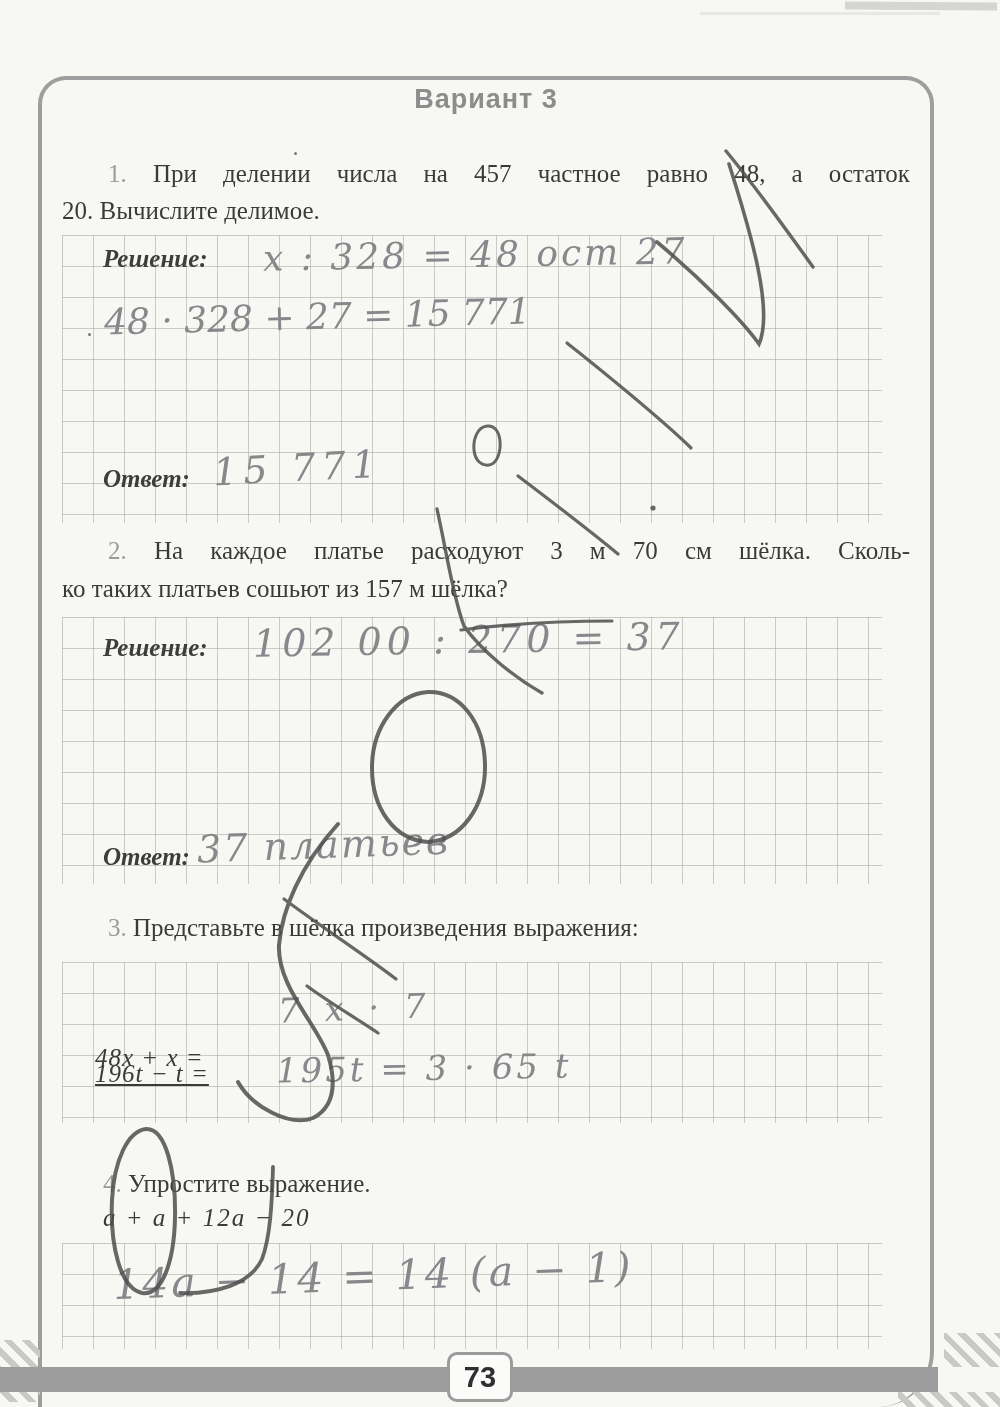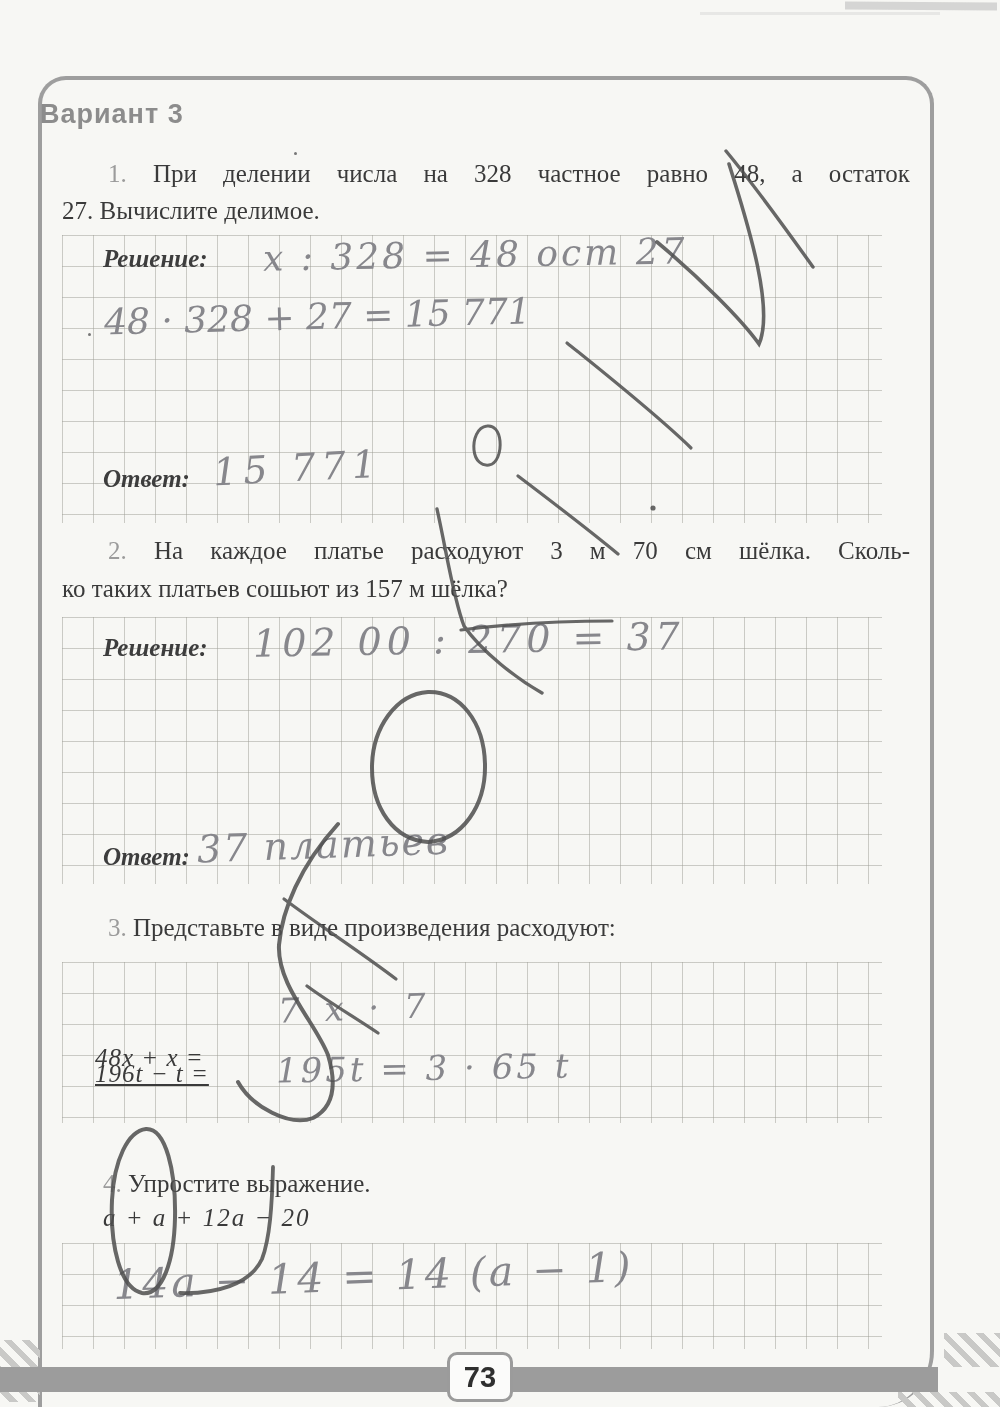--- a/index.html
+++ b/index.html
@@ -11,21 +11,21 @@
   
   .grid{position:absolute;left:62px;width:820px;
         background-image:
           repeating-linear-gradient(to bottom, rgba(158,158,150,.50) 0 1px, transparent 1px 31px),
           repeating-linear-gradient(to right,  rgba(158,158,150,.50) 0 1px, transparent 1px 31px);}
   .g1{top:235px;height:288px;}
   .g2{top:617px;height:267px;}
   .g3{top:962px;height:161px;}
   .g4{top:1243px;height:106px;}
   
-  .title{position:absolute;left:40px;top:99px;width:892px;text-align:left;
+  .title{position:absolute;left:40px;top:84px;width:892px;text-align:center;
          font-family:"Liberation Sans",sans-serif;font-weight:bold;font-size:27px;
          color:#8c8c8c;letter-spacing:1px;}
   .pline{position:absolute;font-size:25px;color:#3a3a3a;white-space:nowrap;}
   .pjust{white-space:normal;text-align:justify;text-align-last:justify;}
   .pnum{color:#9b9b9b;}
   .lbl{position:absolute;font-size:25px;font-weight:bold;font-style:italic;color:#3d3d3d;padding-left:39px;}
   .math{position:absolute;font-size:25px;font-style:italic;color:#3a3a3a;letter-spacing:1px;}
   
   .hw{position:absolute;font-family:"DejaVu Serif",serif;font-style:italic;color:#87878c;
       white-space:nowrap;}
@@ -58,42 +58,42 @@
 
   <div class="smudge" style="left:845px;top:2px;width:152px;height:8px;opacity:.55;transform:rotate(.4deg);"></div>
   <div class="smudge" style="left:700px;top:12px;width:240px;height:3px;opacity:.25;"></div>
   <div class="dot" style="left:294px;top:152px;"></div>
   <div class="dot" style="left:88px;top:333px;"></div>
 
   <div class="title">Вариант 3</div>
 
   <div class="pline pjust z2" style="left:108px;top:160px;width:802px;">
     <span class="pnum">1.</span>
-    <span>При делении числа на 328 частное равно 48, а остаток</span>
+    <span>При делении числа на 457 частное равно 48, а остаток</span>
   </div>
-  <div class="pline z2" style="left:62px;top:197px;">27. Вычислите делимое.</div>
+  <div class="pline z2" style="left:62px;top:197px;">20. Вычислите делимое.</div>
   <div class="lbl z2" style="left:64px;top:245px;">Решение:</div>
   <div class="hw z2" style="left:263px;top:234px;font-size:36px;letter-spacing:3px;transform:rotate(-1deg);">x : 328 = 48 ост 27</div>
   <div class="hw z2" style="left:104px;top:296px;font-size:36px;letter-spacing:0px;transform:rotate(-1.5deg);">48 · 328 + 27 = 15 771</div>
   <div class="lbl z2" style="left:64px;top:465px;">Ответ:</div>
   <div class="hw z2" style="left:213px;top:446px;font-size:38px;letter-spacing:6px;transform:rotate(-3deg);">15  771</div>
 
   <div class="pline pjust z2" style="left:108px;top:537px;width:802px;">
     <span class="pnum">2.</span>
     <span>На каждое платье расходуют 3 м 70 см шёлка. Сколь-</span>
   </div>
   <div class="pline z2" style="left:62px;top:575px;">ко таких платьев сошьют из 157 м шёлка?</div>
   <div class="lbl z2" style="left:64px;top:634px;">Решение:</div>
   <div class="hw z2" style="left:253px;top:618px;font-size:38px;letter-spacing:5px;transform:rotate(-1deg);">102 00 : 270 = 37</div>
   <div class="lbl z2" style="left:64px;top:843px;">Ответ:</div>
   <div class="hw z2" style="left:197px;top:823px;font-size:38px;letter-spacing:2px;transform:rotate(-2deg);">37 платьев</div>
 
   <div class="pline z2" style="left:108px;top:914px;">
     <span class="pnum">3.</span>
-    <span>Представьте в виде произведения расходуют:</span>
+    <span>Представьте в шёлка произведения выражения:</span>
   </div>
   <div class="math z2" style="left:95px;top:1044px;">48x + x =</div>
   <div class="hw z2" style="left:278px;top:988px;font-size:34px;letter-spacing:7px;transform:rotate(-2deg);">7 x · 7</div>
   <div class="math z2" style="left:95px;top:1060px;text-decoration:underline;">196t − t =</div>
   <div class="hw z2" style="left:276px;top:1048px;font-size:34px;letter-spacing:3px;transform:rotate(-1deg);">195t = 3 · 65 t</div>
 
   <div class="pline z2" style="left:103px;top:1162px;margin-top:8px;">
     <span class="pnum">4.</span>
     <span>Упростите выражение.</span>
   </div>

